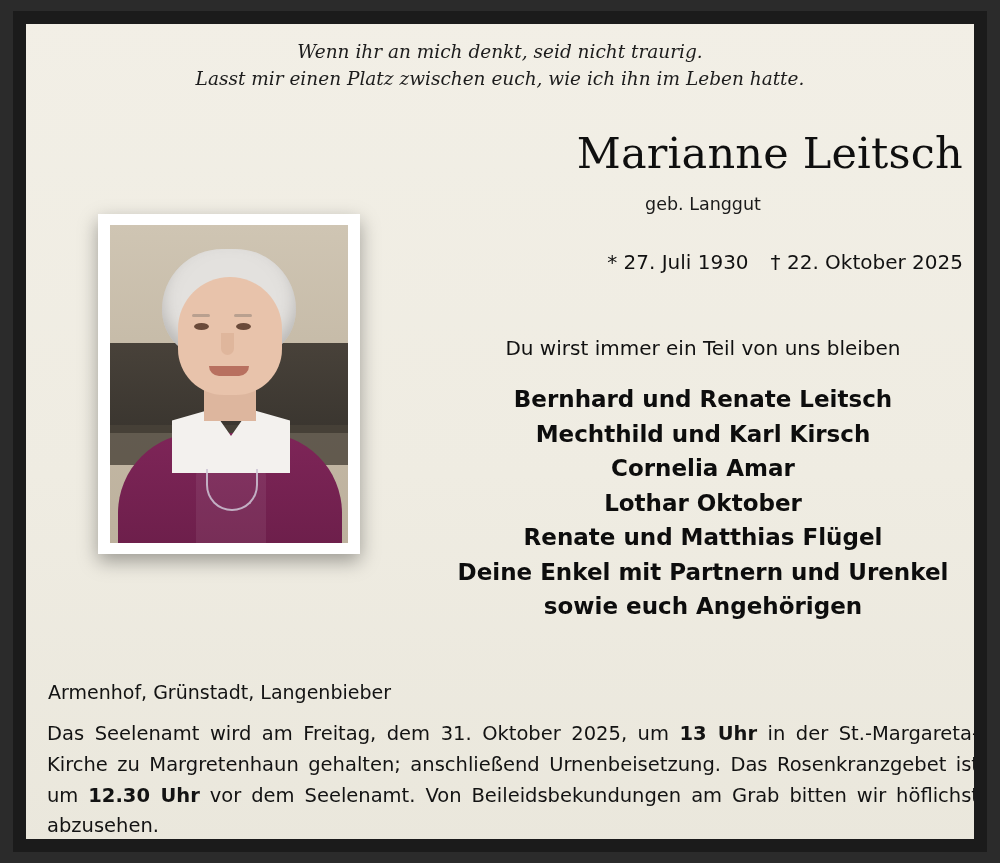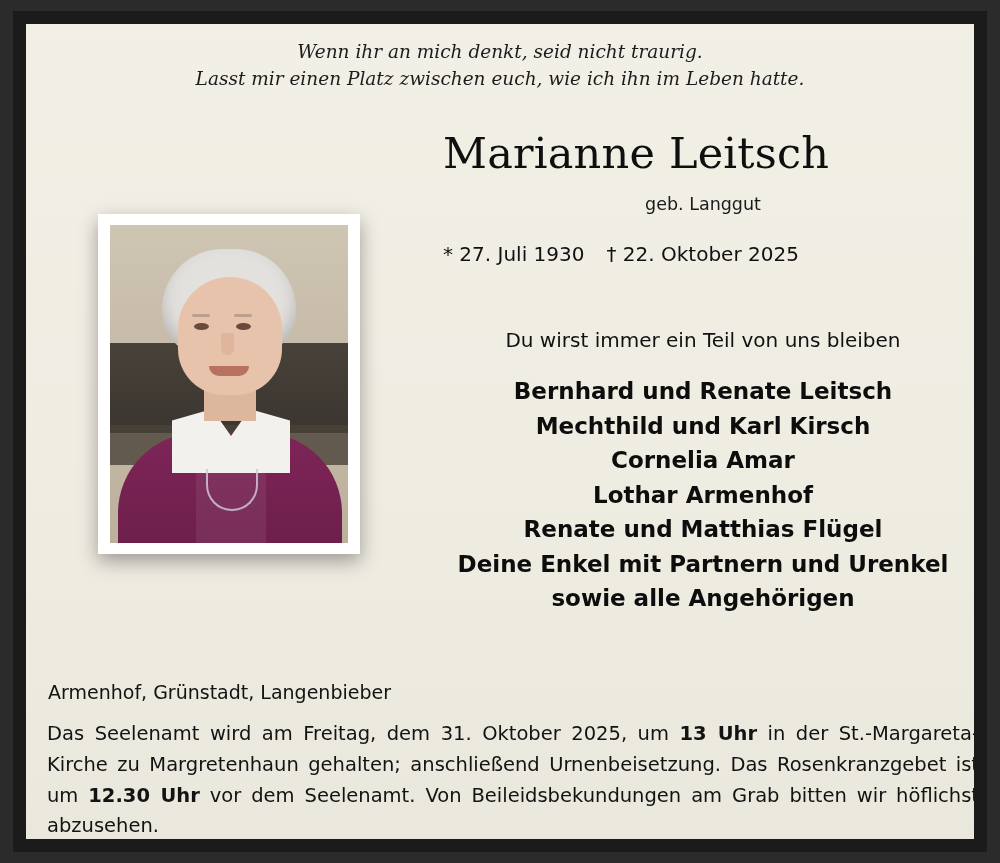--- a/index.html
+++ b/index.html
@@ -149,33 +149,33 @@
   .right-col {
     position: absolute;
     left: 430px;
     top: 120px;
     width: 520px;
   }
   .name {
     font-family: "DejaVu Serif", serif;
     font-size: 43px;
     color: #0f0f0f;
-    text-align: left;
+    text-align: right;
     letter-spacing: .2px;
     line-height: 1.05;
   }
   .maiden {
     margin-top: 18px;
     text-align: center;
     font-size: 17.5px;
     color: #1a1a1a;
   }
   .dates {
-    margin-top: 28px;
-    text-align: left;
+    margin-top: 36px;
+    text-align: right;
     font-size: 20px;
     color: #111;
   }
   .dates .gap { display: inline-block; width: 22px; }
   .tribute {
     margin-top: 62px;
     text-align: center;
     font-size: 20px;
     color: #111;
   }
@@ -245,24 +245,24 @@
     <div class="name">Marianne Leitsch</div>
     <div class="maiden">geb. Langgut</div>
     <div class="dates">
       <span>* 27. Juli 1930</span><span class="gap"></span><span>† 22. Oktober 2025</span>
     </div>
     <div class="tribute">Du wirst immer ein Teil von uns bleiben</div>
     <div class="survivors">
       <div>Bernhard und Renate Leitsch</div>
       <div>Mechthild und Karl Kirsch</div>
       <div>Cornelia Amar</div>
-      <div>Lothar Armenhof</div>
+      <div>Lothar Oktober</div>
       <div>Renate und Matthias Flügel</div>
       <div>Deine Enkel mit Partnern und Urenkel</div>
-      <div>sowie alle Angehörigen</div>
+      <div>sowie euch Angehörigen</div>
     </div>
   </div>
 
   <div class="places">Armenhof, Grünstadt, Langenbieber</div>
 
   <div class="details">
     <span>Das Seelenamt wird am Freitag, dem 31. Oktober 2025, um </span><b>13 Uhr</b><span> in der St.-Margareta-Kirche zu Margretenhaun gehalten; anschließend Urnenbeisetzung. Das Rosenkranzgebet ist um </span><b>12.30 Uhr</b><span> vor dem Seelenamt. Von Beileidsbekundungen am Grab bitten wir höflichst abzusehen.</span>
   </div>
 
   <div class="frame-outer"></div>

